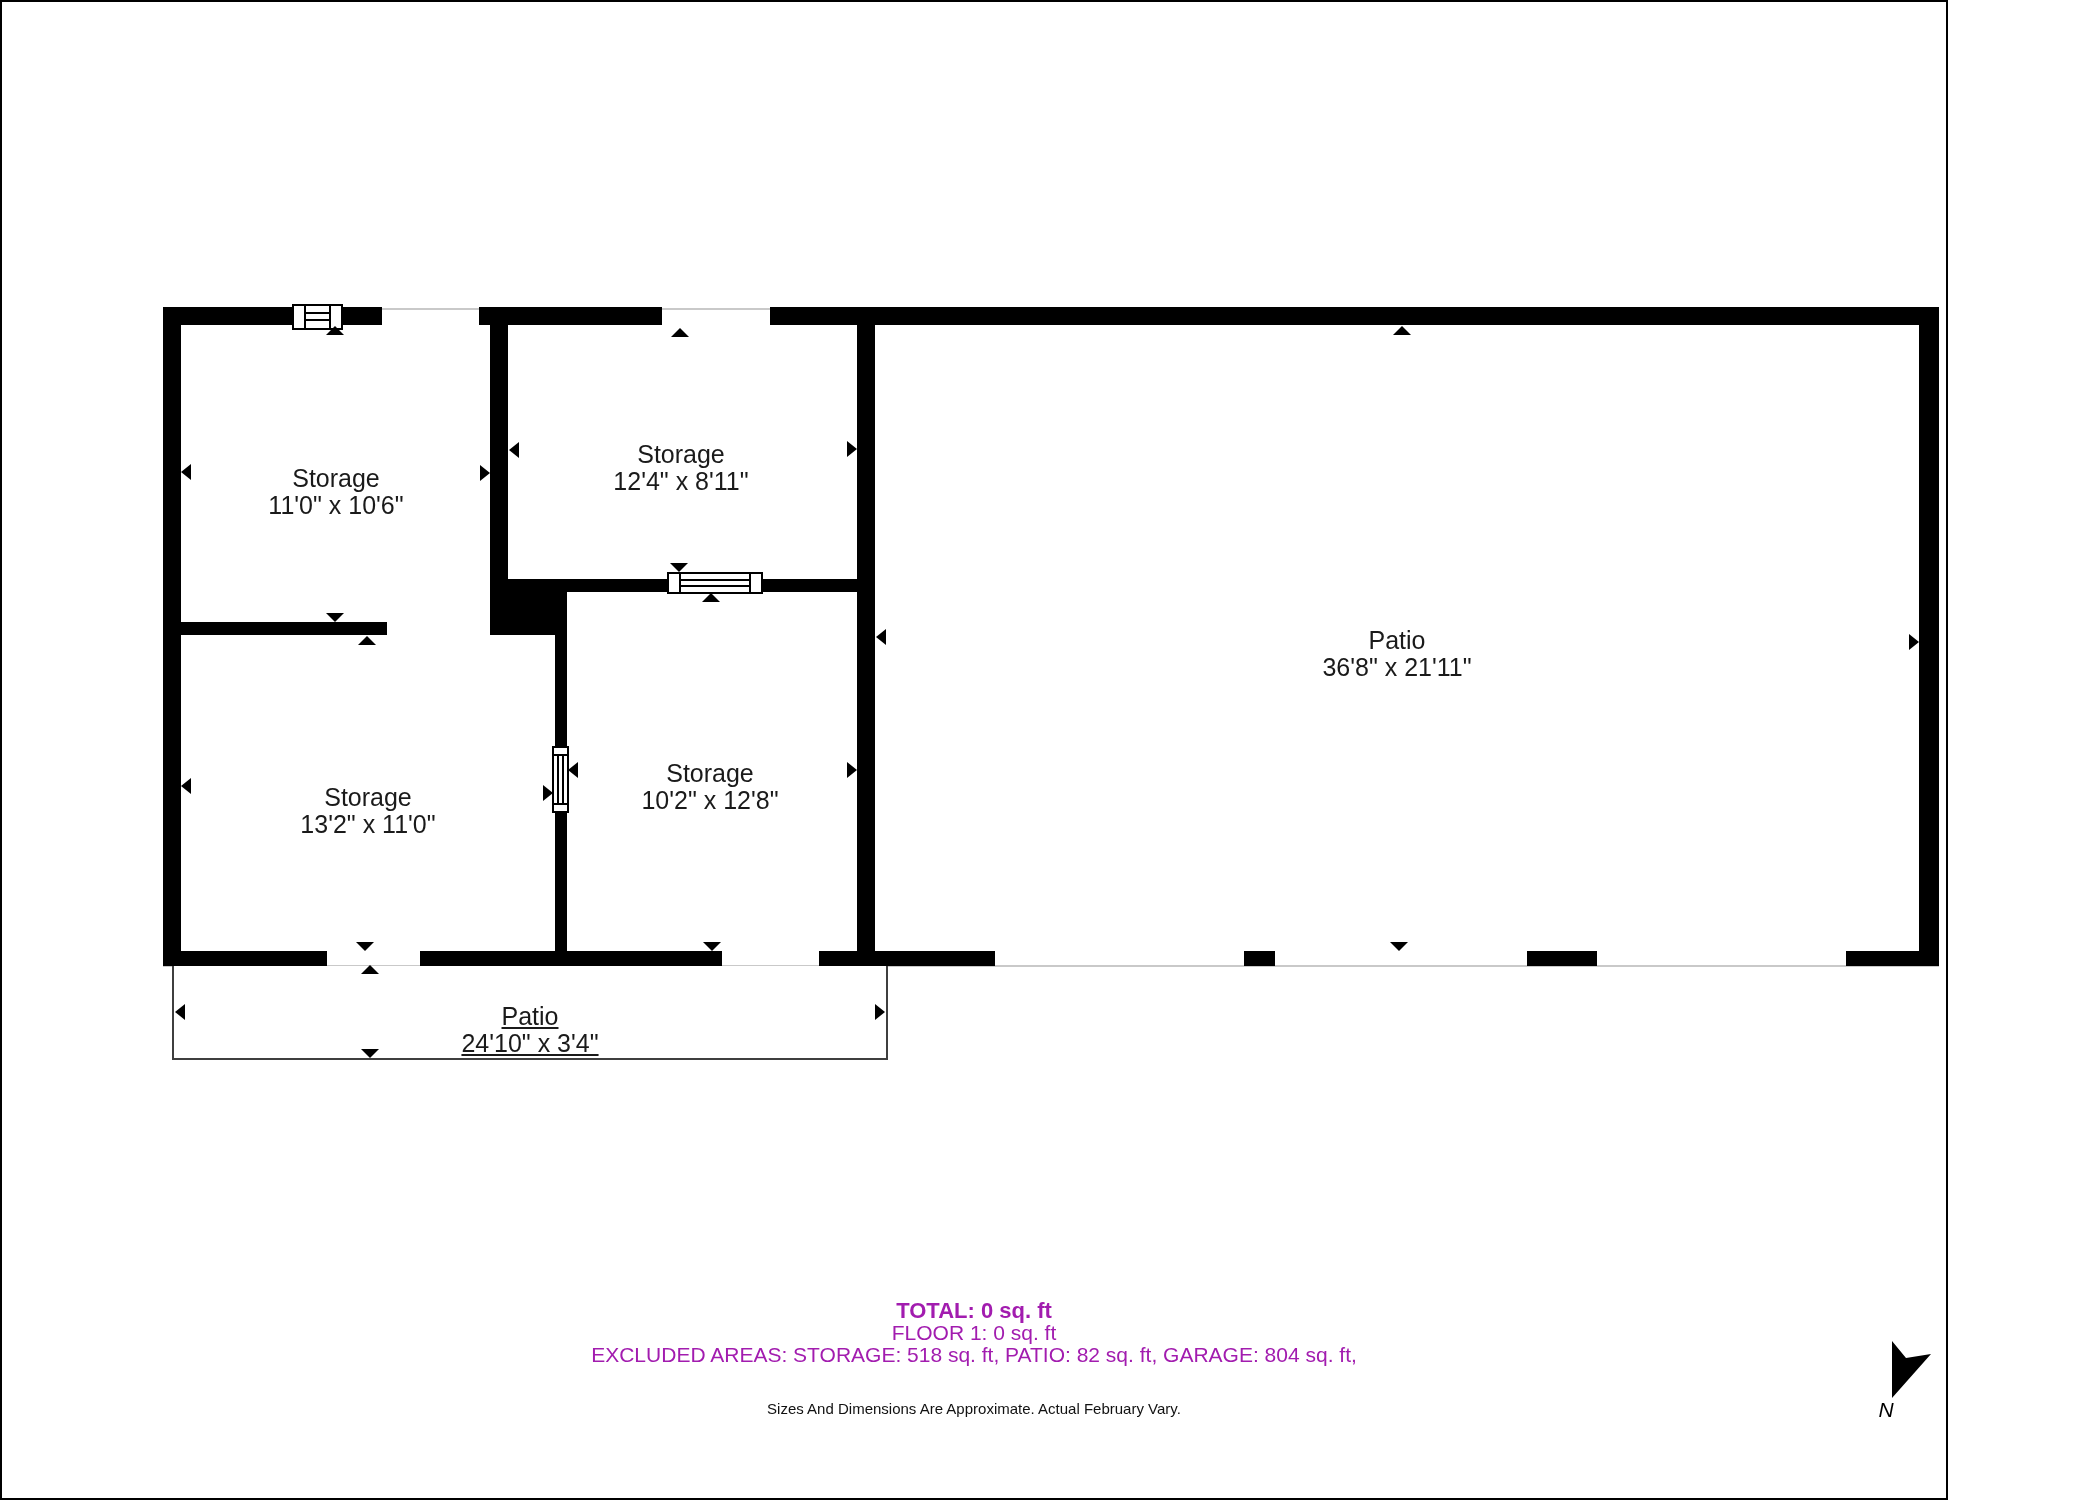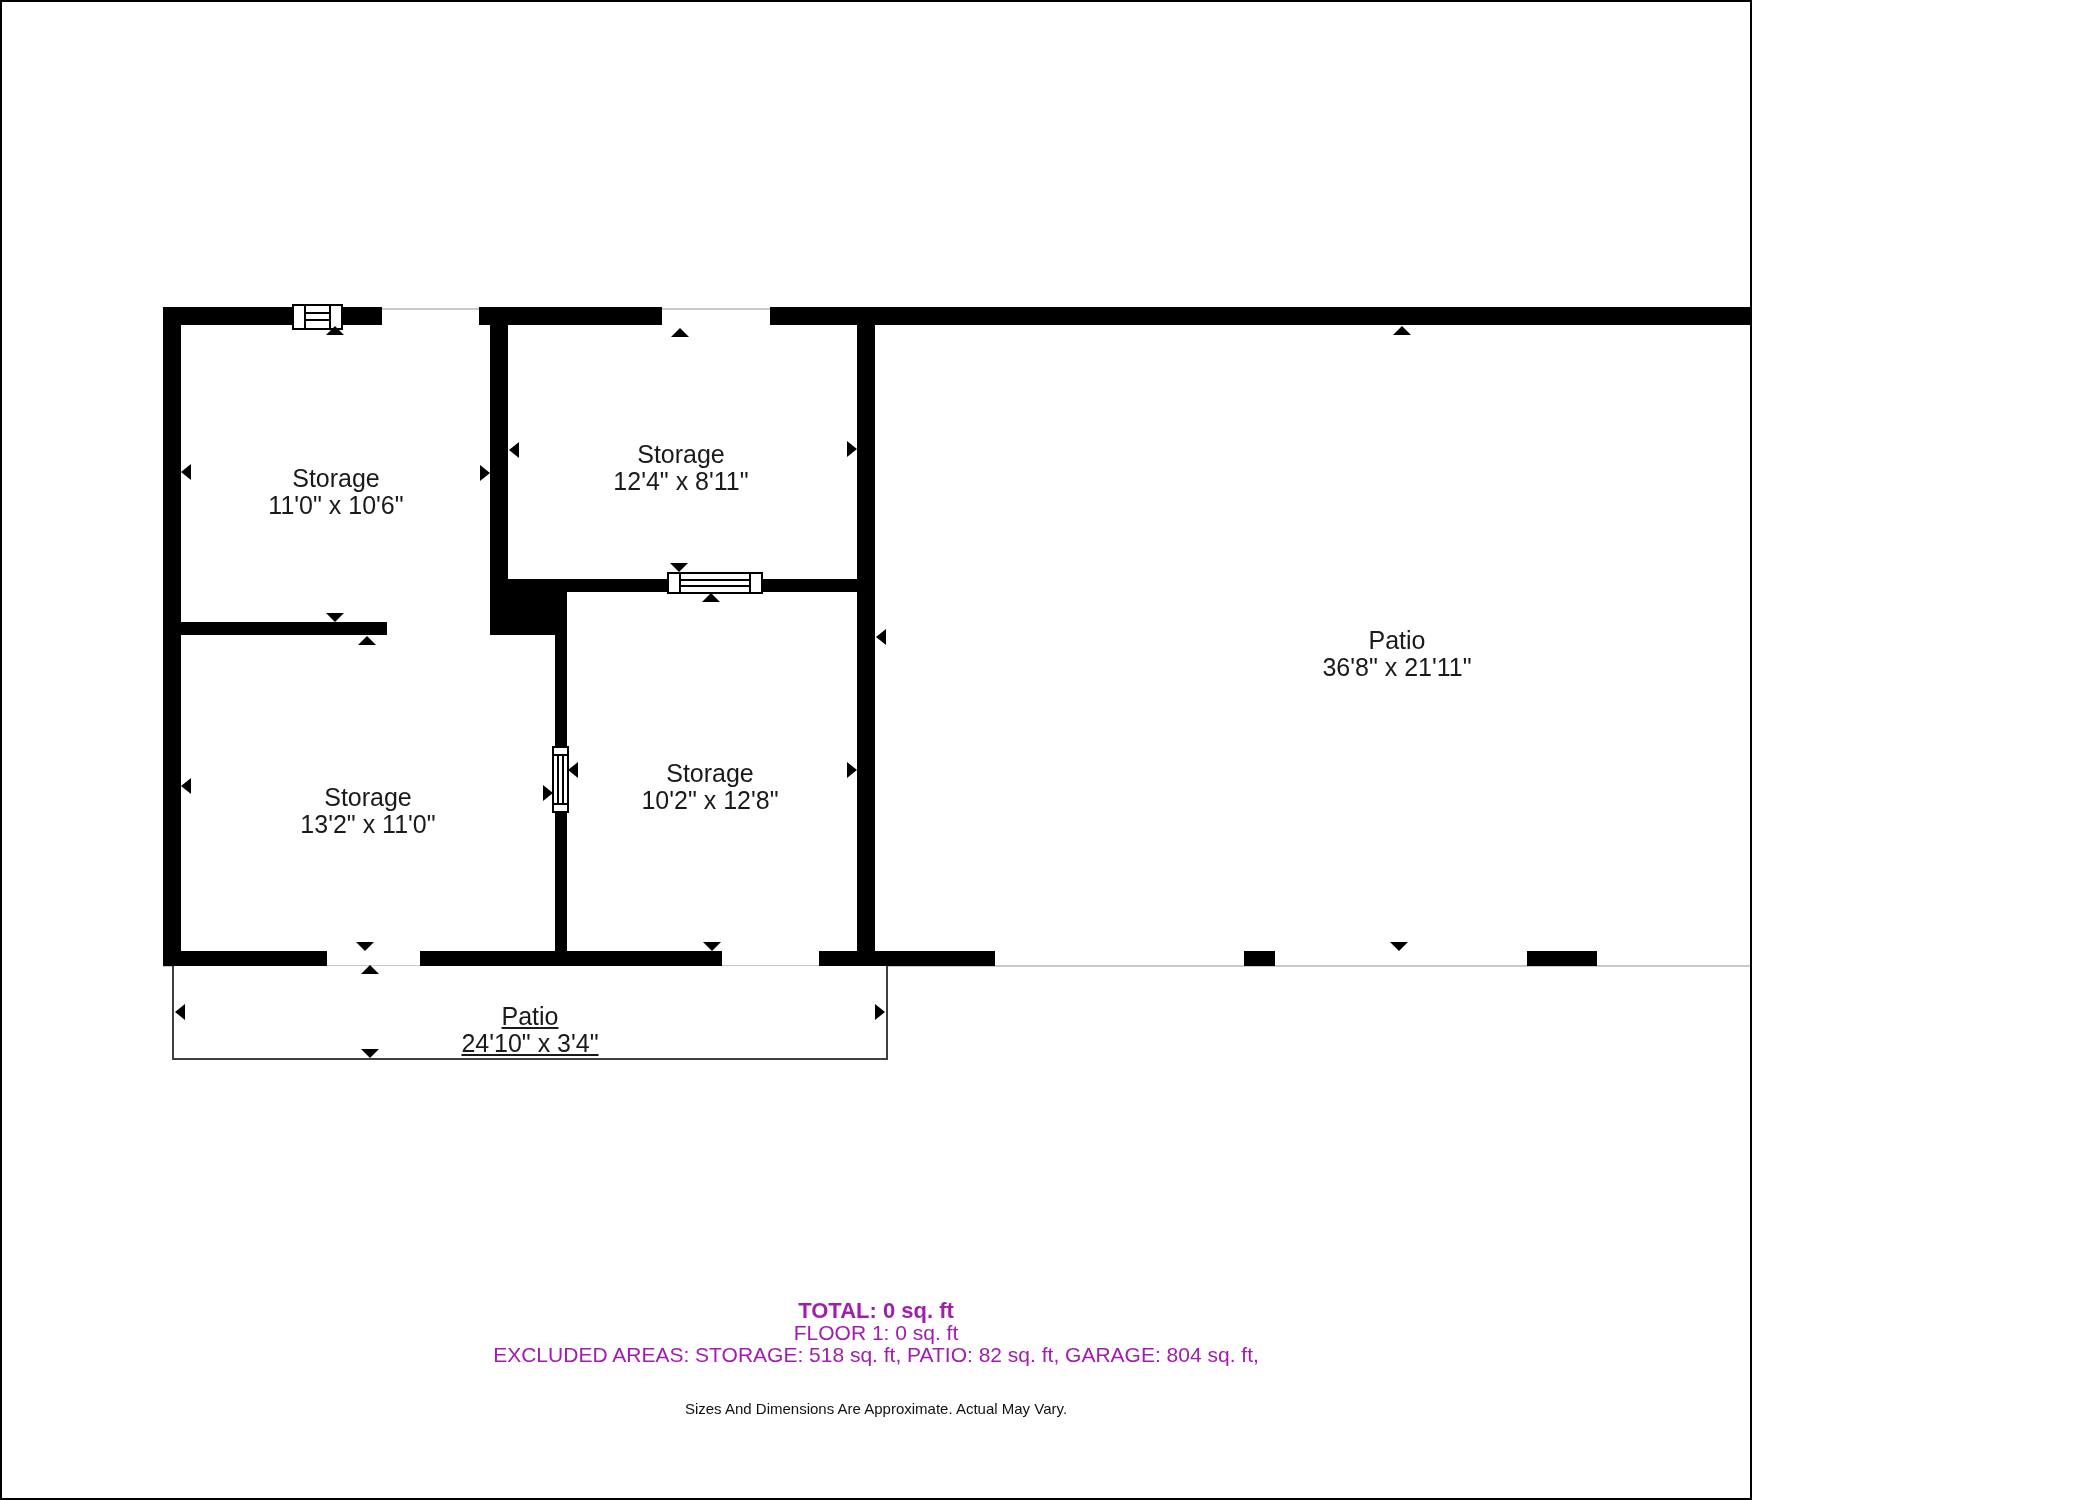--- a/index.html
+++ b/index.html
@@ -1,18 +1,18 @@
 <!DOCTYPE html>
 <html><head>
 <meta charset="utf-8">
 <style>
   html,body { margin:0; padding:0; background:#ffffff; }
   .canvas {
     position:relative;
-    width:1752px; height:1500px;
+    width:1948px; height:1500px;
     background:#ffffff;
     border:2px solid #000000;
     box-sizing:border-box;
     overflow:hidden;
     font-family:"Liberation Sans", sans-serif;
     color:#1a1a1a;
   }
   svg.plan { position:absolute; left:0; top:0; }
   .room-label {
     position:absolute;
@@ -178,17 +178,17 @@
   <div class="room-label" style="left:528px; top:1028px;text-decoration:underline;">
     <div>Patio</div>
     <div>24'10" x 3'4"</div>
   </div>
 
   <div class="footer">
     <div class="total">TOTAL: 0 sq. ft</div>
     <div>FLOOR 1: 0 sq. ft</div>
     <div>EXCLUDED AREAS: STORAGE: 518 sq. ft, PATIO: 82 sq. ft, GARAGE: 804 sq. ft,</div>
   </div>
-  <div class="disclaimer">Sizes And Dimensions Are Approximate. Actual May Vary.</div>
+  <div class="disclaimer">Sizes And Dimensions Are Approximate. Actual February Vary.</div>
 
   <div class="compass-n">N</div>
 
 </div>
 
 </body></html>

